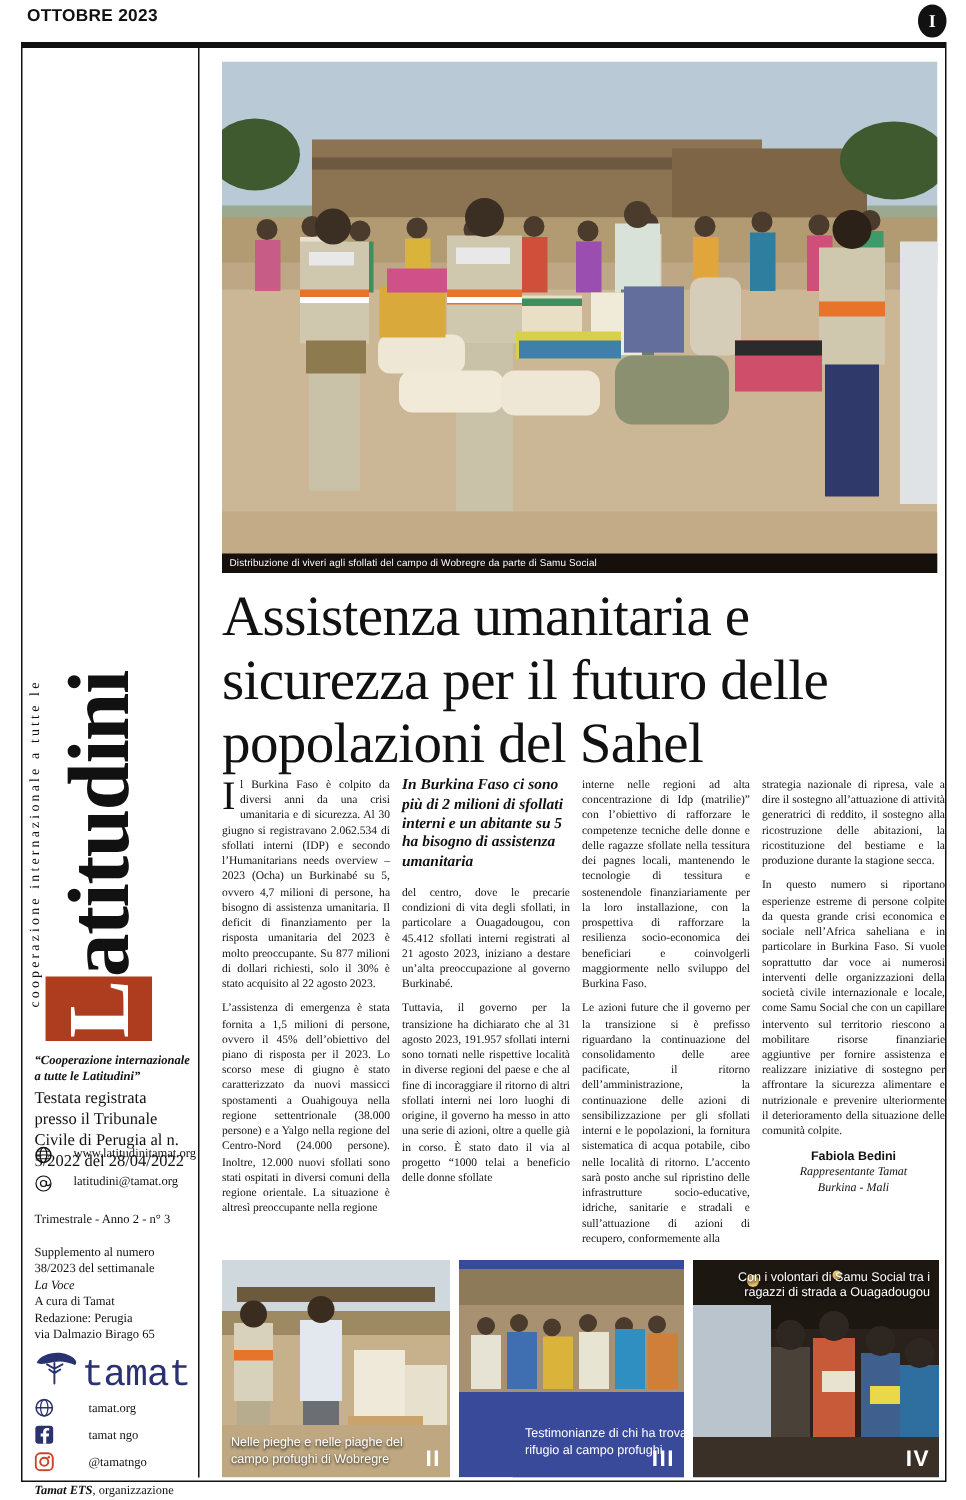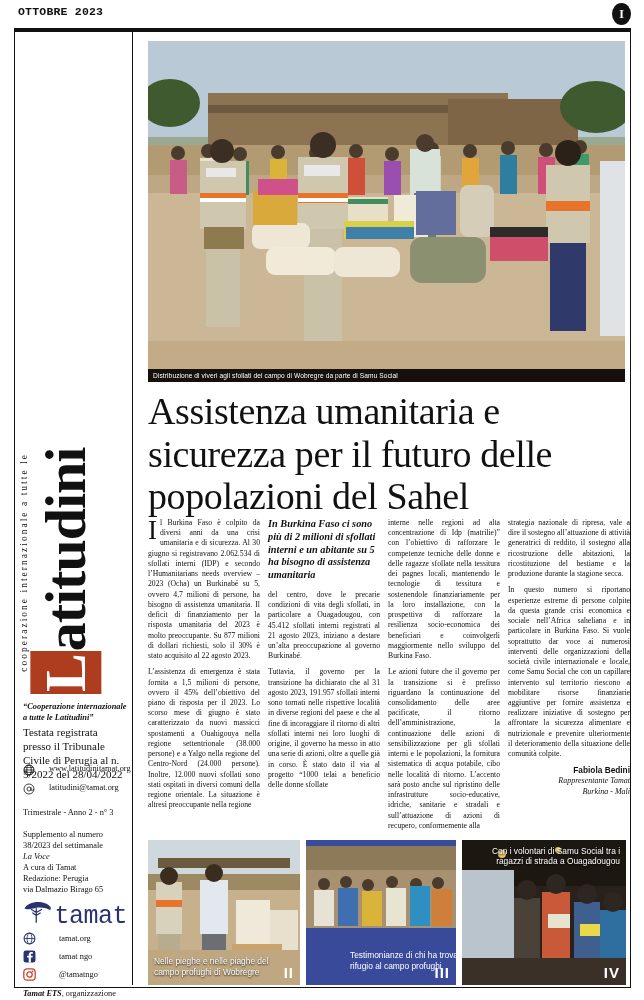--- a/index.html
+++ b/index.html
@@ -10,21 +10,21 @@
     overflow: hidden;
   }
   .page { position: relative; width: 644px; height: 1000px; background:#fff; }
 
   
   .topbar {
     position:absolute; left:0; top:0; width:644px; height:28px;
   }
   .issue-date {
     position:absolute; left:18px; top:5px;
-    font-family:Liberation Mono, monospace;
+    font-family:Liberation Sans, sans-serif;
     font-weight:700; font-size:11.5px; letter-spacing:.2px; color:#111;
   }
   .page-badge {
     position:absolute; right:13px; top:3px;
     width:19px; height:22px; border-radius:50%;
     background:#111; color:#fff;
     font-family:"Liberation Serif", serif; font-size:12px; font-weight:700;
     display:flex; align-items:center; justify-content:center;
   }
 
@@ -127,21 +127,21 @@
   .c3 { left:240px; }
   .c4 { left:360px; width:122px; }
   .dropcap::first-letter {
     float:left; font-size:27px; line-height:.82; padding:1px 3px 0 0;
     font-weight:400;
   }
   .pull {
     font-style:italic; font-weight:700; font-size:10.3px; line-height:1.24;
     color:#111; text-align:left; margin-bottom:8px;
   }
-  .byline { text-align:right; margin-top:4px; font-size:8px; line-height:1.3; }
+  .byline { text-align:center; margin-top:4px; font-size:8px; line-height:1.3; }
   .byline .nm { font-weight:700; font-family:"Liberation Sans", sans-serif; font-size:8.3px;}
   .byline .rl { font-style:italic; }
 
   
   .teasers {
     position:absolute; left:148px; top:840px; width:478px; height:145px;
   }
   .tz { position:absolute; top:0; height:145px; overflow:hidden; }
   .t1 { left:0; width:152px; }
   .t2 { left:158px; width:150px; }

